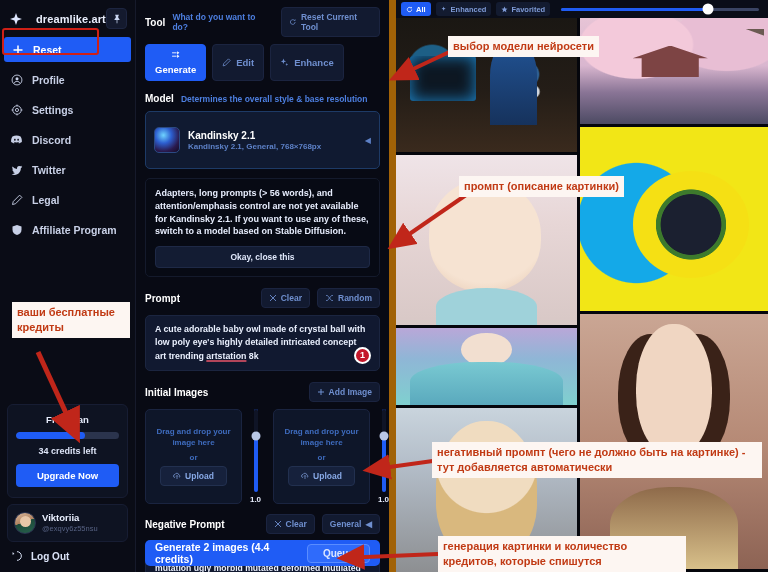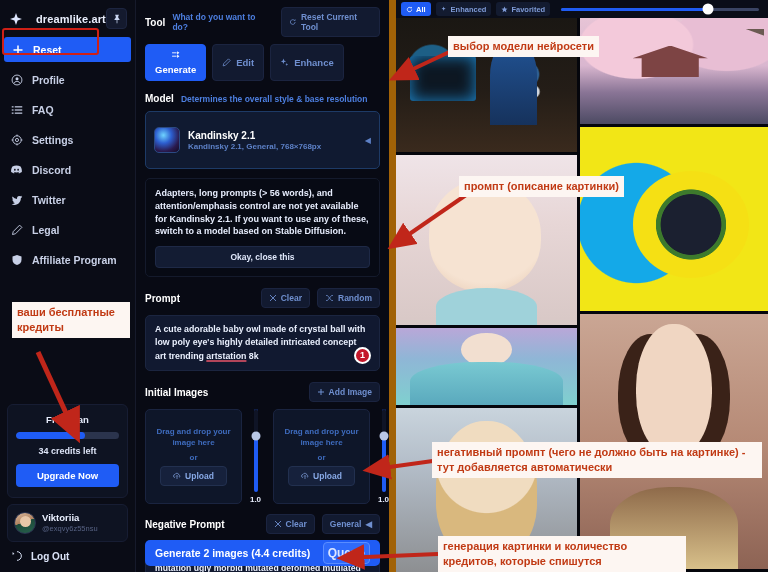--- a/index.html
+++ b/index.html
@@ -170,21 +170,21 @@
     padding: 7px 9px; color: #e9effd; font-size: 8.6px; font-weight: bold;
     line-height: 1.55; height: 96px; overflow: hidden;
   }
   .gen-btn {
     position: absolute; left: 9px; right: 9px; bottom: 6px; height: 26px;
     background: #1f5cf5; border-radius: 5px; display: flex; align-items: center;
     padding: 0 10px; color: #fff; font-size: 10.5px; font-weight: bold;
   }
   .gen-sub {
     margin-left: auto; background: #2f6bfb; border: 1px solid #5a8dff; border-radius: 4px;
-    color: #dbe6ff; font-size: 12px; font-weight: bold; padding: 3px 4px;
+    color: #dbe6ff; font-size: 10px; font-weight: bold; padding: 3px 15px;
   }
 
   
   #gallery { width: 372px; height: 572px; position: relative; background: #05060c; overflow: hidden; }
   .gal-top {
     height: 18px; background: #0a0d18; display: flex; align-items: center; gap: 5px;
     padding: 0 5px;
   }
   .chip {
     display: inline-flex; align-items: center; gap: 3px; border-radius: 3px;
@@ -274,35 +274,20 @@
               <circle cx="8" cy="8" r="6.6" fill="none" stroke="#c8d0e6" stroke-width="1.2"></circle>
               <circle cx="8" cy="6.3" r="2" fill="#c8d0e6"></circle>
               <path d="M4.2 12.4a4 4 0 017.6 0" fill="none" stroke="#c8d0e6" stroke-width="1.2"></path>
             </svg>
         </span>
         <span>Profile</span>
       </div>
       <div class="nav-item">
         <span class="ic">
           <svg width="12" height="12" viewBox="0 0 16 16">
-              <g fill="#c8d0e6">
-                <rect x="1" y="3" width="2.4" height="1.6"></rect>
-                <rect x="5" y="3" width="10" height="1.6"></rect>
-                <rect x="1" y="7.2" width="2.4" height="1.6"></rect>
-                <rect x="5" y="7.2" width="10" height="1.6"></rect>
-                <rect x="1" y="11.4" width="2.4" height="1.6"></rect>
-                <rect x="5" y="11.4" width="10" height="1.6"></rect>
-              </g>
-            </svg>
-        </span>
-        <span>FAQ</span>
-      </div>
-      <div class="nav-item">
-        <span class="ic">
-          <svg width="12" height="12" viewBox="0 0 16 16">
               <circle cx="8" cy="8" r="5.6" fill="none" stroke="#c8d0e6" stroke-width="1.2"></circle>
               <circle cx="8" cy="8" r="2.1" fill="none" stroke="#c8d0e6" stroke-width="1.2"></circle>
               <g stroke="#c8d0e6" stroke-width="1.3">
                 <path d="M8 .8v2M8 13.2v2M.8 8h2M13.2 8h2"></path>
               </g>
             </svg>
         </span>
         <span>Settings</span>
       </div>
       <div class="nav-item">

